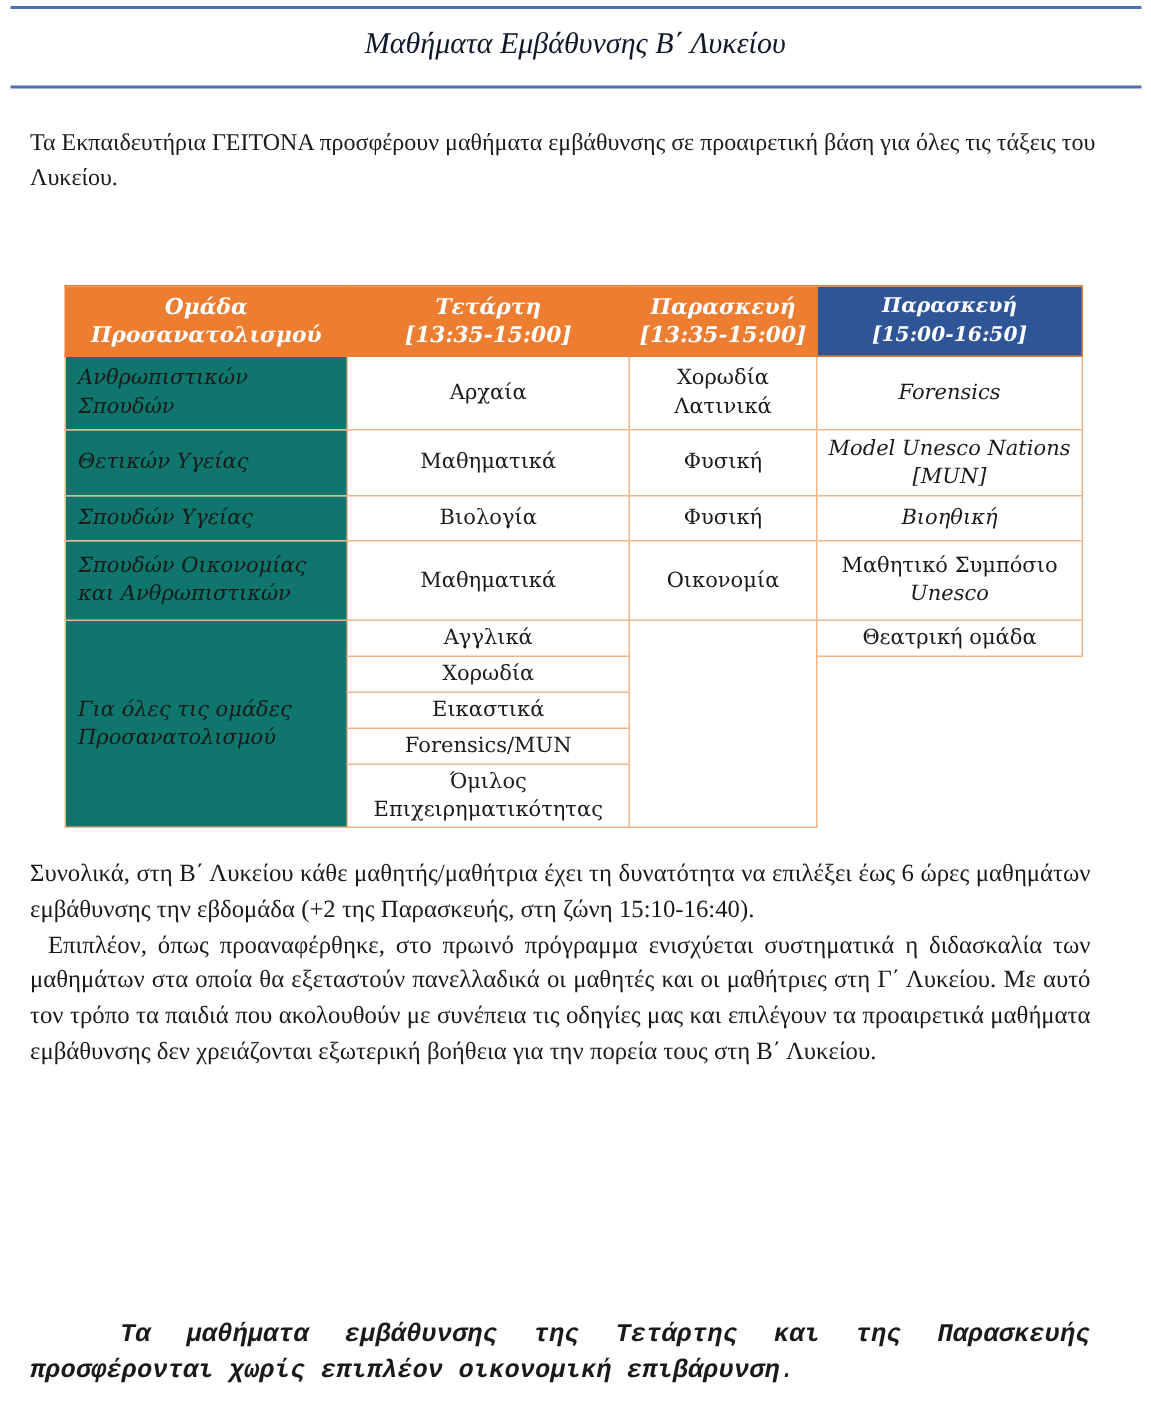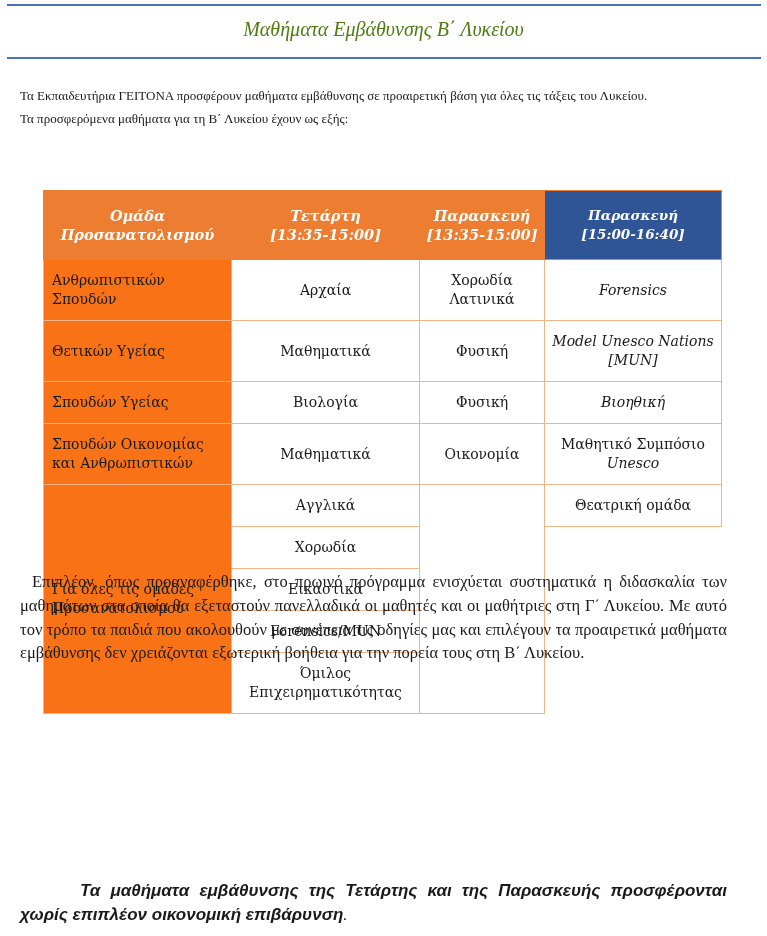--- a/index.html
+++ b/index.html
@@ -1,68 +1,67 @@
 <!DOCTYPE html>
 <html><head>
 <meta charset="utf-8">
 <style>
   html, body { margin:0; padding:0; background:#ffffff; }
   body { width:767px; height:936px; position:relative; overflow:hidden;
          font-family:"Liberation Sans Narrow","Liberation Sans", sans-serif; color:#1a1a1a; }
   .rule { position:absolute; left:7px; width:754px; height:2px; background:#4a72b8; }
   .title { position:absolute; left:0; width:767px; top:18px; text-align:center;
-           font-family:"Liberation Serif", serif; font-style:italic; font-size:20px; color:#4d7c0f; }
+           font-family:"Liberation Serif", serif; font-style:italic; font-size:20px; color:#0f172a; }
   .intro { position:absolute; left:20px; width:730px; font-family:"Liberation Serif", serif;
-           font-size:13px; line-height:23px; top:84px; }
+           font-size:16px; line-height:23px; top:84px; }
   .intro p { margin:0; }
   table.sched { position:absolute; left:43px; top:190px; border-collapse:collapse;
                 font-family:"DejaVu Serif", serif; font-size:14px; table-layout:fixed; }
-  table.sched td, table.sched th { border:1px solid #f0b68a; padding:11px 4px; text-align:center; line-height:19px; }
+  table.sched td, table.sched th { border:1px solid #f0b68a; padding:0 4px; text-align:center; line-height:19px; }
   table.sched th { color:#ffffff; font-style:italic; font-weight:bold; background:#ed7d31;
                    border-color:#ed7d31; font-size:14.5px; height:46px; }
   table.sched th.blue { background:#2f5597; border-color:#ed7d31; font-size:13.5px; }
-  table.sched td.grp { background:#f97316; text-align:left; padding-left:8px; }
+  table.sched td.grp { background:#0f766e; text-align:left; font-style:italic; padding-left:8px; }
   td.it { font-style:italic; }
   td.noborder { border:none !important; }
   td.notop { border-top:1px solid #f0b68a; border-right:none; border-bottom:none; border-left:none; }
   .body-text { position:absolute; left:20px; width:707px; font-family:"Liberation Serif", serif;
                font-size:16.5px; line-height:23.8px; text-align:justify; top:570px; }
   .body-text p { margin:0; }
   .ind { text-indent:60px; }
   .ind2 { text-indent:12px; }
-  .final { position:absolute; left:20px; width:707px; top:879px; font-family:Liberation Sans, sans-serif;
+  .final { position:absolute; left:20px; width:707px; top:879px; font-family:Liberation Mono, monospace;
            font-size:17px; line-height:24px; font-style:italic; font-weight:bold; text-align:justify; }
   .final p { margin:0; text-indent:60px; }
   .final .tail { font-weight:normal; }
 </style>
 </head>
 <body>
 
 <div class="rule" style="top:4px"></div>
 <div class="title">Μαθήματα Εμβάθυνσης Β΄ Λυκείου</div>
 <div class="rule" style="top:57px"></div>
 
 <div class="intro">
   <p>Τα Εκπαιδευτήρια ΓΕΙΤΟΝΑ προσφέρουν μαθήματα εμβάθυνσης σε προαιρετική βάση για όλες τις τάξεις του Λυκείου.</p>
-  <p>Τα προσφερόμενα μαθήματα για τη Β΄ Λυκείου έχουν ως εξής:</p>
 </div>
 
 <table class="sched">
   <colgroup>
     <col style="width:188px">
       <col style="width:188px">
       <col style="width:125px">
       <col style="width:177px">
   </colgroup>
   <tbody>
       <tr>
     <th><span>Ομάδα</span><br><span>Προσανατολισμού</span></th>
     <th><span>Τετάρτη</span><br><span>[13:35-15:00]</span></th>
     <th><span>Παρασκευή</span><br><span>[13:35-15:00]</span></th>
-    <th class="blue"><span>Παρασκευή</span><br><span>[15:00-16:40]</span></th>
+    <th class="blue"><span>Παρασκευή</span><br><span>[15:00-16:50]</span></th>
   </tr>
   <tr style="height:49px">
     <td class="grp">Ανθρωπιστικών Σπουδών</td>
     <td>Αρχαία</td>
     <td><span>Χορωδία</span><br><span>Λατινικά</span></td>
     <td class="it">Forensics</td>
   </tr>
   <tr style="height:44px">
     <td class="grp">Θετικών Υγείας</td>
     <td>Μαθηματικά</td>
@@ -97,18 +96,19 @@
   <tr style="height:24px">
     <td>Forensics/MUN</td>
   </tr>
   <tr style="height:42px">
     <td><span>Όμιλος</span><br><span>Επιχειρηματικότητας</span></td>
   </tr>
 </tbody>
   </table>
 
 <div class="body-text">
+  <p>Συνολικά, στη Β΄ Λυκείου κάθε μαθητής/μαθήτρια έχει τη δυνατότητα να επιλέξει έως 6 ώρες μαθημάτων εμβάθυνσης την εβδομάδα (+2 της Παρασκευής, στη ζώνη 15:10-16:40).</p>
   <p class="ind2">Επιπλέον, όπως προαναφέρθηκε, στο πρωινό πρόγραμμα ενισχύεται συστηματικά η διδασκαλία των μαθημάτων στα οποία θα εξεταστούν πανελλαδικά οι μαθητές και οι μαθήτριες στη Γ΄ Λυκείου. Με αυτό τον τρόπο τα παιδιά που ακολουθούν με συνέπεια τις οδηγίες μας και επιλέγουν τα προαιρετικά μαθήματα εμβάθυνσης δεν χρειάζονται εξωτερική βοήθεια για την πορεία τους στη Β΄ Λυκείου.</p>
 </div>
 
 <div class="final">
   <p><span>Τα μαθήματα εμβάθυνσης της Τετάρτης και της Παρασκευής προσφέρονται χωρίς επιπλέον οικονομική επιβάρυνση</span><span class="tail">.</span></p>
 </div>
 
 </body></html>

